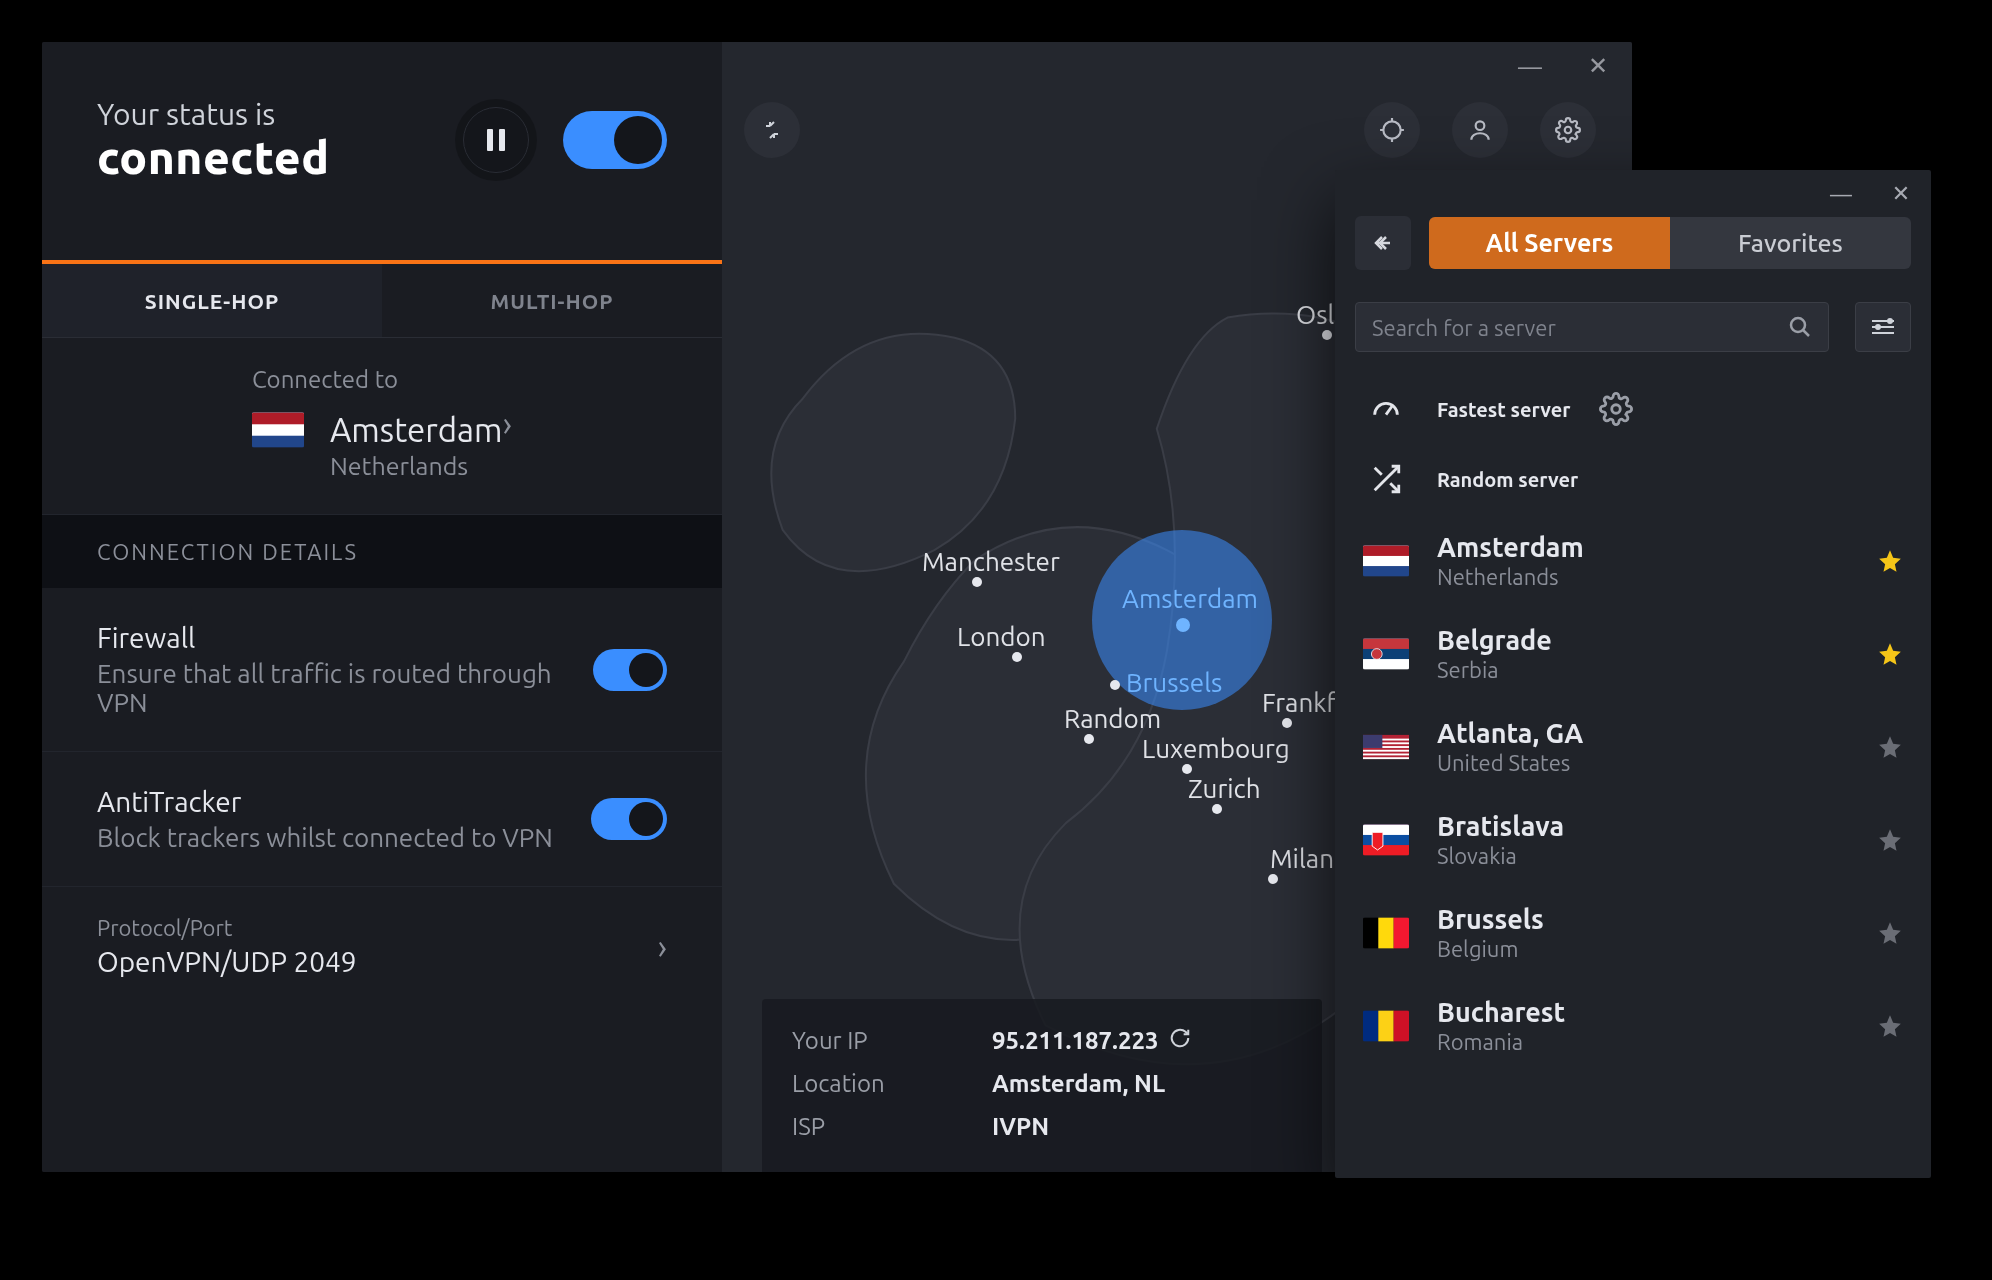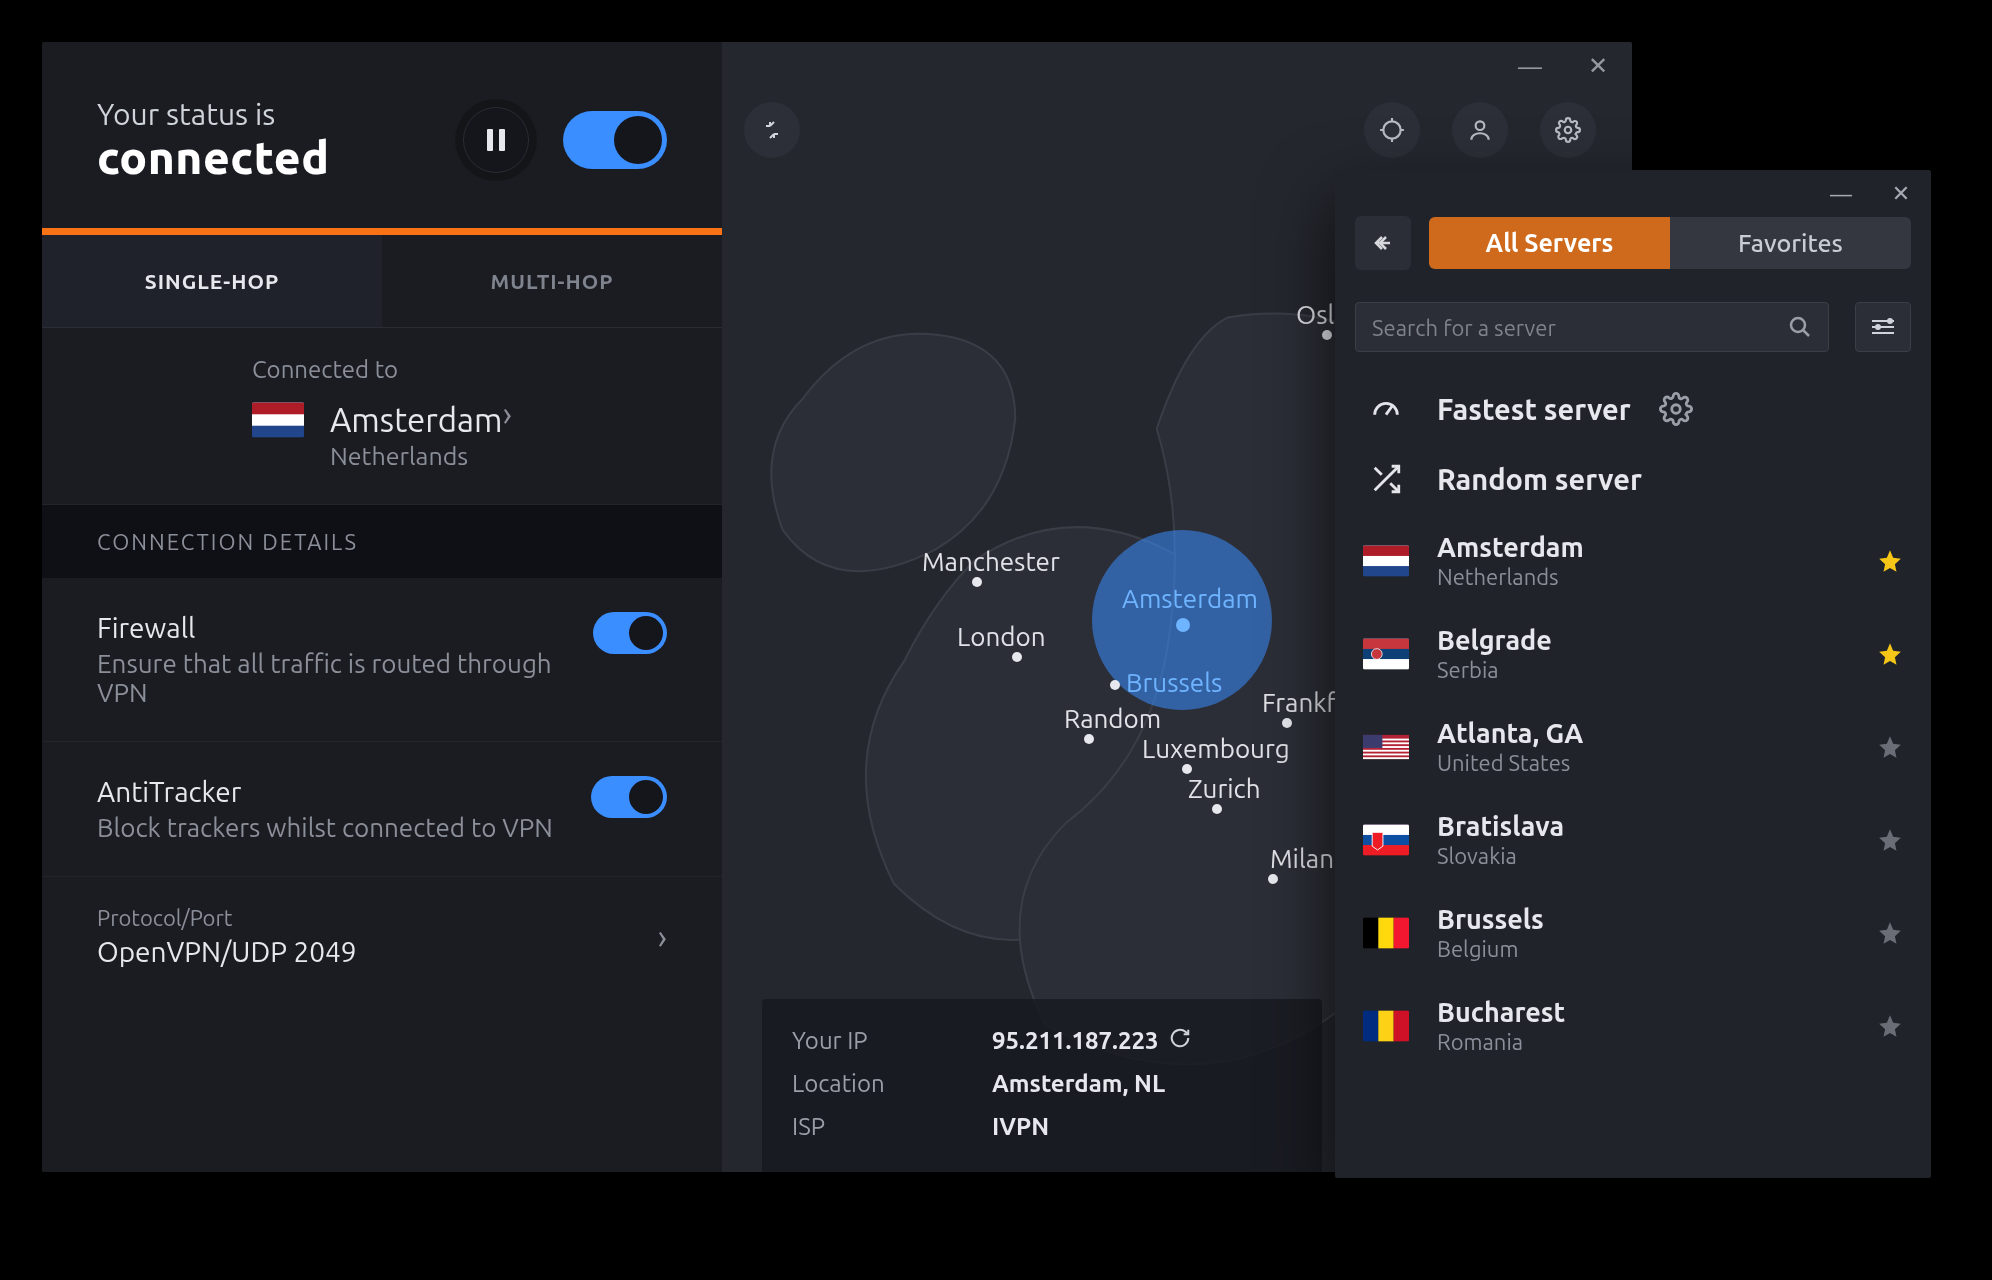--- a/index.html
+++ b/index.html
@@ -23,36 +23,36 @@
   width: 66px; height: 66px; border-radius: 50%;
   background: #14161b; border: 1px solid #2a2d35;
   display: flex; align-items: center; justify-content: center; cursor: pointer;
   box-shadow: 0 0 0 8px rgba(0,0,0,.25);
 }
 .pause-btn .bars { display: flex; gap: 6px; }
 .pause-btn .bars span { width: 6px; height: 22px; background: #e6e8ee; border-radius: 1px; }
 .big-toggle { width: 104px; height: 58px; border-radius: 30px; background: #3a8eff; position: relative; cursor: pointer; }
 .big-toggle .knob { position: absolute; right: 5px; top: 5px; width: 48px; height: 48px; border-radius: 50%; background: #14161b; }
 
-.hop-tabs { display: flex; height: 100px; border-top: 7px solid #f97316; border-bottom: 1px solid #2a2d35; }
+.hop-tabs { display: flex; height: 78px; border-top: 4px solid #f97316; border-bottom: 1px solid #2a2d35; margin-top: 32px; }
 .hop-tab { flex: 1; display: flex; align-items: center; justify-content: center; color: #7f838d; font-size: 21px; font-weight: 700; letter-spacing: 1px; cursor: pointer; }
 .hop-tab.active { color: #e6e8ee; background: #1f222a; }
 
 .section { padding: 28px 55px 34px 55px; border-bottom: 1px solid #22252d; }
 .section.row { display: flex; align-items: center; justify-content: center; }
 .section-label { color: #8b8f99; font-size: 24px; margin-bottom: 18px; }
 .connected-to .flag { width: 52px; height: 36px; border-radius: 2px; overflow: hidden; }
 .connected-to .country-line { display: flex; align-items: center; gap: 26px; }
 .connected-to .city { color: #e6e8ee; font-size: 33px; }
 .connected-to .country { color: #8b8f99; font-size: 25px; margin-left: 78px; margin-top: 4px; }
 .chevron { color: #8b8f99; font-size: 34px; }
 
 .conn-details-header { background: #0e1015; padding: 24px 55px; color: #8b8f99; font-size: 22px; letter-spacing: 2px; }
 
-.feature-row { display: flex; justify-content: space-between; padding: 34px 55px; border-bottom: 1px solid #22252d; }
+.feature-row { display: flex; align-items: center; justify-content: space-between; padding: 34px 55px; border-bottom: 1px solid #22252d; }
 .feature-row .info .title { color: #e6e8ee; font-size: 28px; }
 .feature-row .info .sub { color: #8b8f99; font-size: 26px; margin-top: 6px; }
 .small-toggle { width: 76px; height: 42px; border-radius: 22px; background: #3a8eff; position: relative; cursor: pointer; }
 .small-toggle .knob { position: absolute; right: 4px; top: 4px; width: 34px; height: 34px; border-radius: 50%; background: #14161b; }
 
 .protocol-row { padding: 28px 55px 40px 55px; display: flex; align-items: center; justify-content: space-between; }
 .protocol-row .info .label { color: #8b8f99; font-size: 22px; margin-bottom: 6px; }
 .protocol-row .info .value { color: #e6e8ee; font-size: 28px; }
 
 
@@ -106,21 +106,21 @@
 .srv-list { flex: 1; overflow: hidden; padding: 10px 0; }
 .srv-row { display: flex; align-items: center; padding: 18px 28px; gap: 28px; cursor: pointer; }
 .srv-row .icon-slot { width: 46px; display: flex; justify-content: center; }
 .srv-row .icon-slot svg { width: 34px; height: 34px; stroke: #e3e5ea; fill: none; stroke-width: 2; }
 .srv-row .flag { width: 46px; height: 32px; border-radius: 2px; overflow: hidden; }
 .srv-row .txt { flex: 1; }
 .srv-row .txt .city { color: #e6e8ee; font-size: 27px; font-weight: 600; }
 .srv-row .txt .country { color: #8b8f99; font-size: 22px; margin-top: 2px; }
 .srv-row .star { width: 26px; height: 26px; }
 .srv-row .star svg { width: 26px; height: 26px; }
-.srv-row .header-label { color: #e6e8ee; font-size: 29px; font-weight: 600; }
+.srv-row .header-label { color: #e6e8ee; font-size: 20px; font-weight: 600; }
 .srv-row .gear { width: 34px; height: 34px; }
 .srv-row .gear svg { width: 34px; height: 34px; stroke: #9a9ea7; fill: none; stroke-width: 2; }
 
 
 .flag svg { width: 100%; height: 100%; display: block; }
 </style>
 </head>
 <body>
 
 <div class="main-window">

